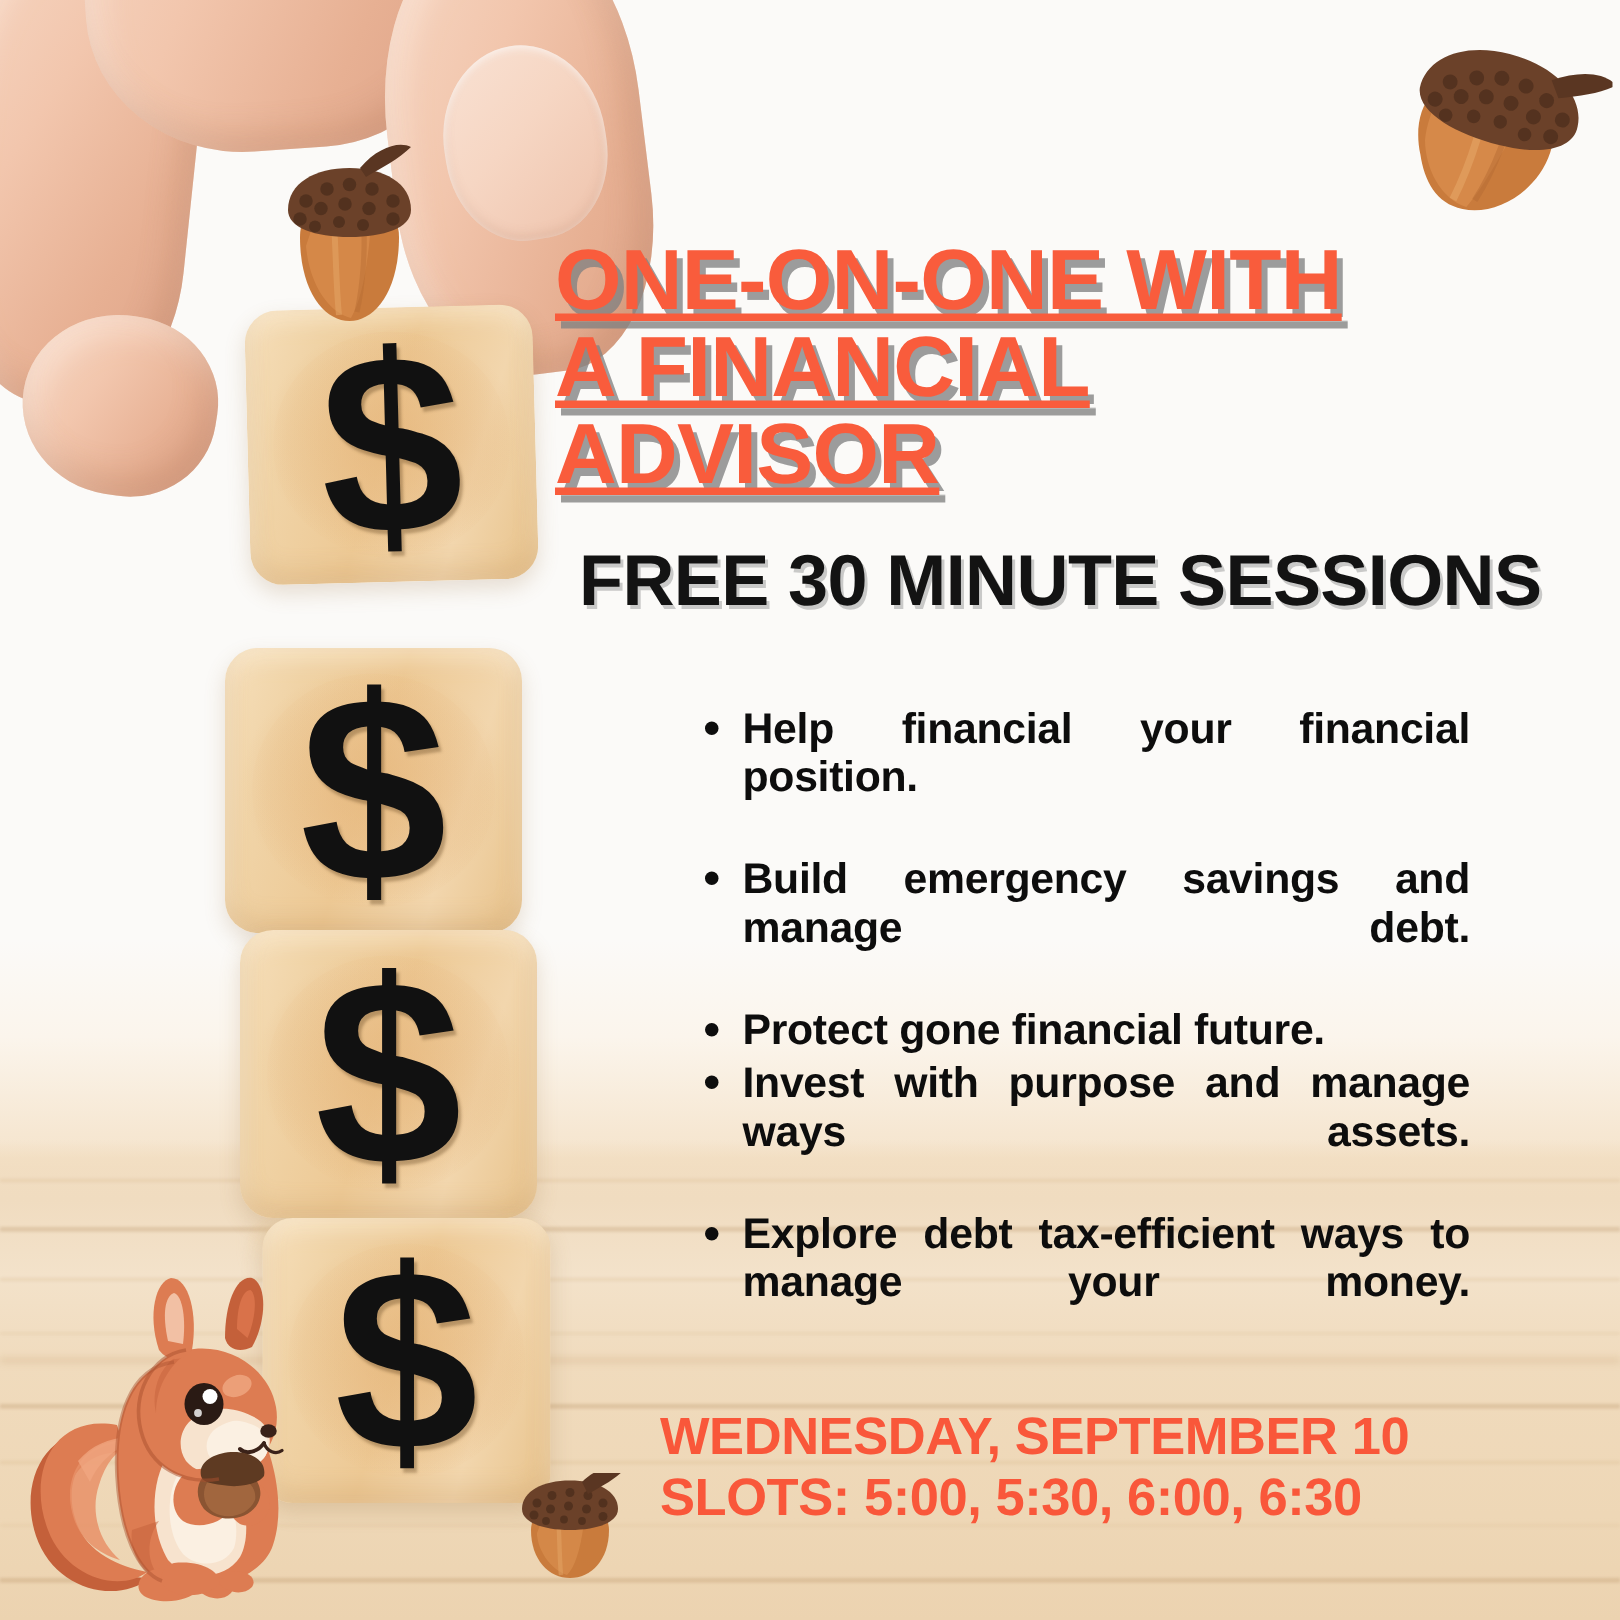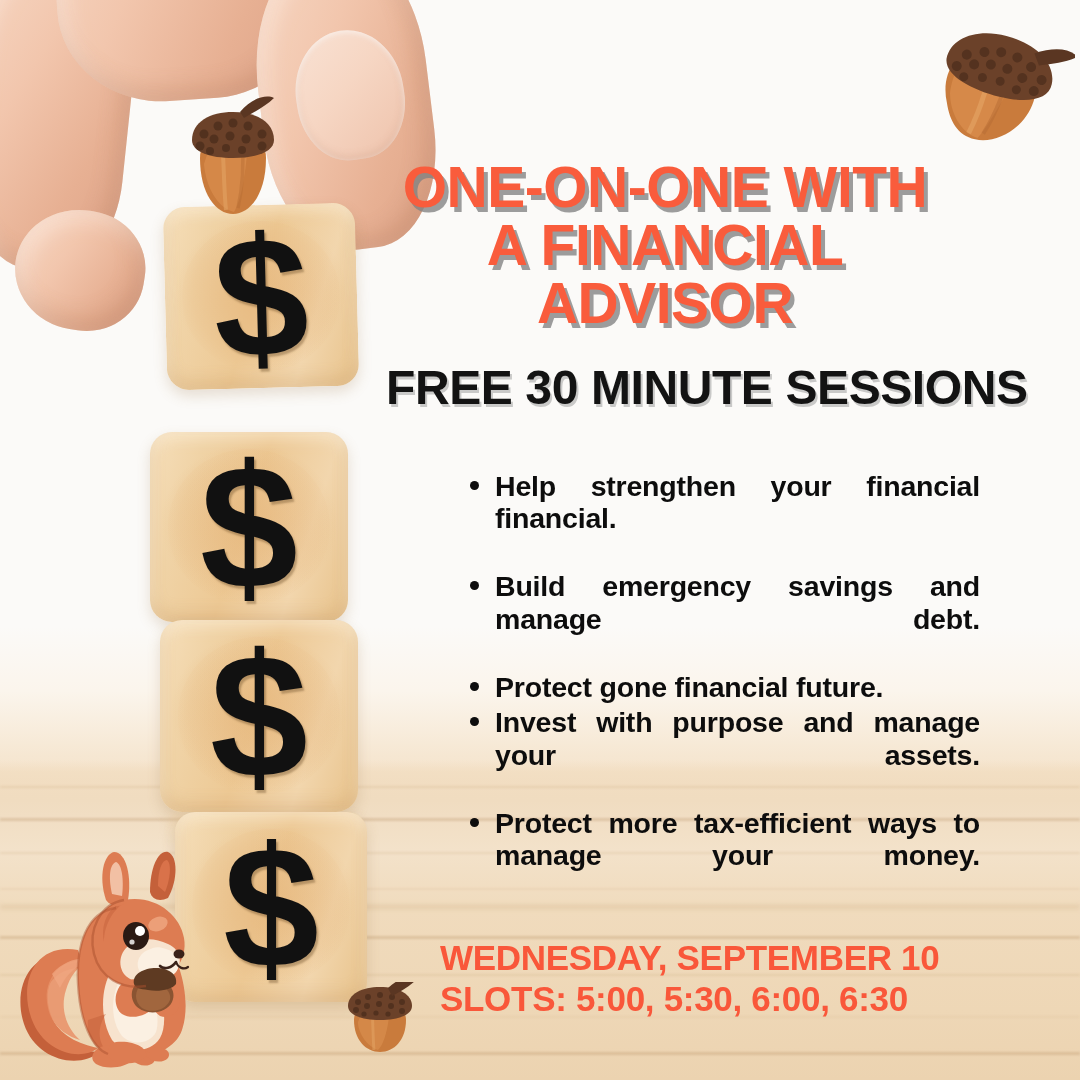--- a/index.html
+++ b/index.html
@@ -85,27 +85,28 @@
 
   
   .acorn{position:absolute;}
 
   
   #squirrel{position:absolute;left:8px;top:838px;width:220px;height:236px;}
 
   
   .headline{
     position:absolute;right:120px;top:158px;width:590px;
-    text-align:center;
+    text-align:left;
     font-family:"Liberation Sans", sans-serif;
     font-weight:700;font-size:57px;line-height:1.02;
     letter-spacing:-0.5px;
     color:#f95c3c;
     text-shadow:4px 5px 0 rgba(130,130,130,0.78);
     text-transform:uppercase;
+    text-decoration:underline;
   }
   .headline div{white-space:nowrap;}
 
   .subtitle{
     position:absolute;left:386px;top:360px;width:594px;
     text-align:center;
     font-family:"Liberation Sans", sans-serif;
     font-weight:700;font-size:48px;letter-spacing:-0.4px;
     color:#131313;
     text-shadow:2px 3px 0 rgba(120,120,120,0.38);
@@ -344,33 +345,33 @@
   <div class="headline">
     <div>ONE-ON-ONE WITH</div>
     <div>A FINANCIAL</div>
     <div>ADVISOR</div>
   </div>
 
   <div class="subtitle">FREE 30 MINUTE SESSIONS</div>
 
   <div class="bullets">
     <div class="bullet-row">
-      <span>Help strengthen your financial financial.</span><span class="fill"></span>
+      <span>Help financial your financial position.</span><span class="fill"></span>
     </div>
     <div class="bullet-row">
       <span>Build emergency savings and manage debt.</span><span class="fill"></span>
     </div>
     <div class="bullet-row">
       <span>Protect gone financial future.</span>
     </div>
     <div class="bullet-row">
-      <span>Invest with purpose and manage your assets.</span><span class="fill"></span>
-    </div>
-    <div class="bullet-row">
-      <span>Protect more tax-efficient ways to manage your money.</span><span class="fill"></span>
+      <span>Invest with purpose and manage ways assets.</span><span class="fill"></span>
+    </div>
+    <div class="bullet-row">
+      <span>Explore debt tax-efficient ways to manage your money.</span><span class="fill"></span>
     </div>
   </div>
 
   <div class="footer">
     <div>WEDNESDAY, SEPTEMBER 10</div>
     <div>SLOTS: 5:00, 5:30, 6:00, 6:30</div>
   </div>
 
 </div>
 

